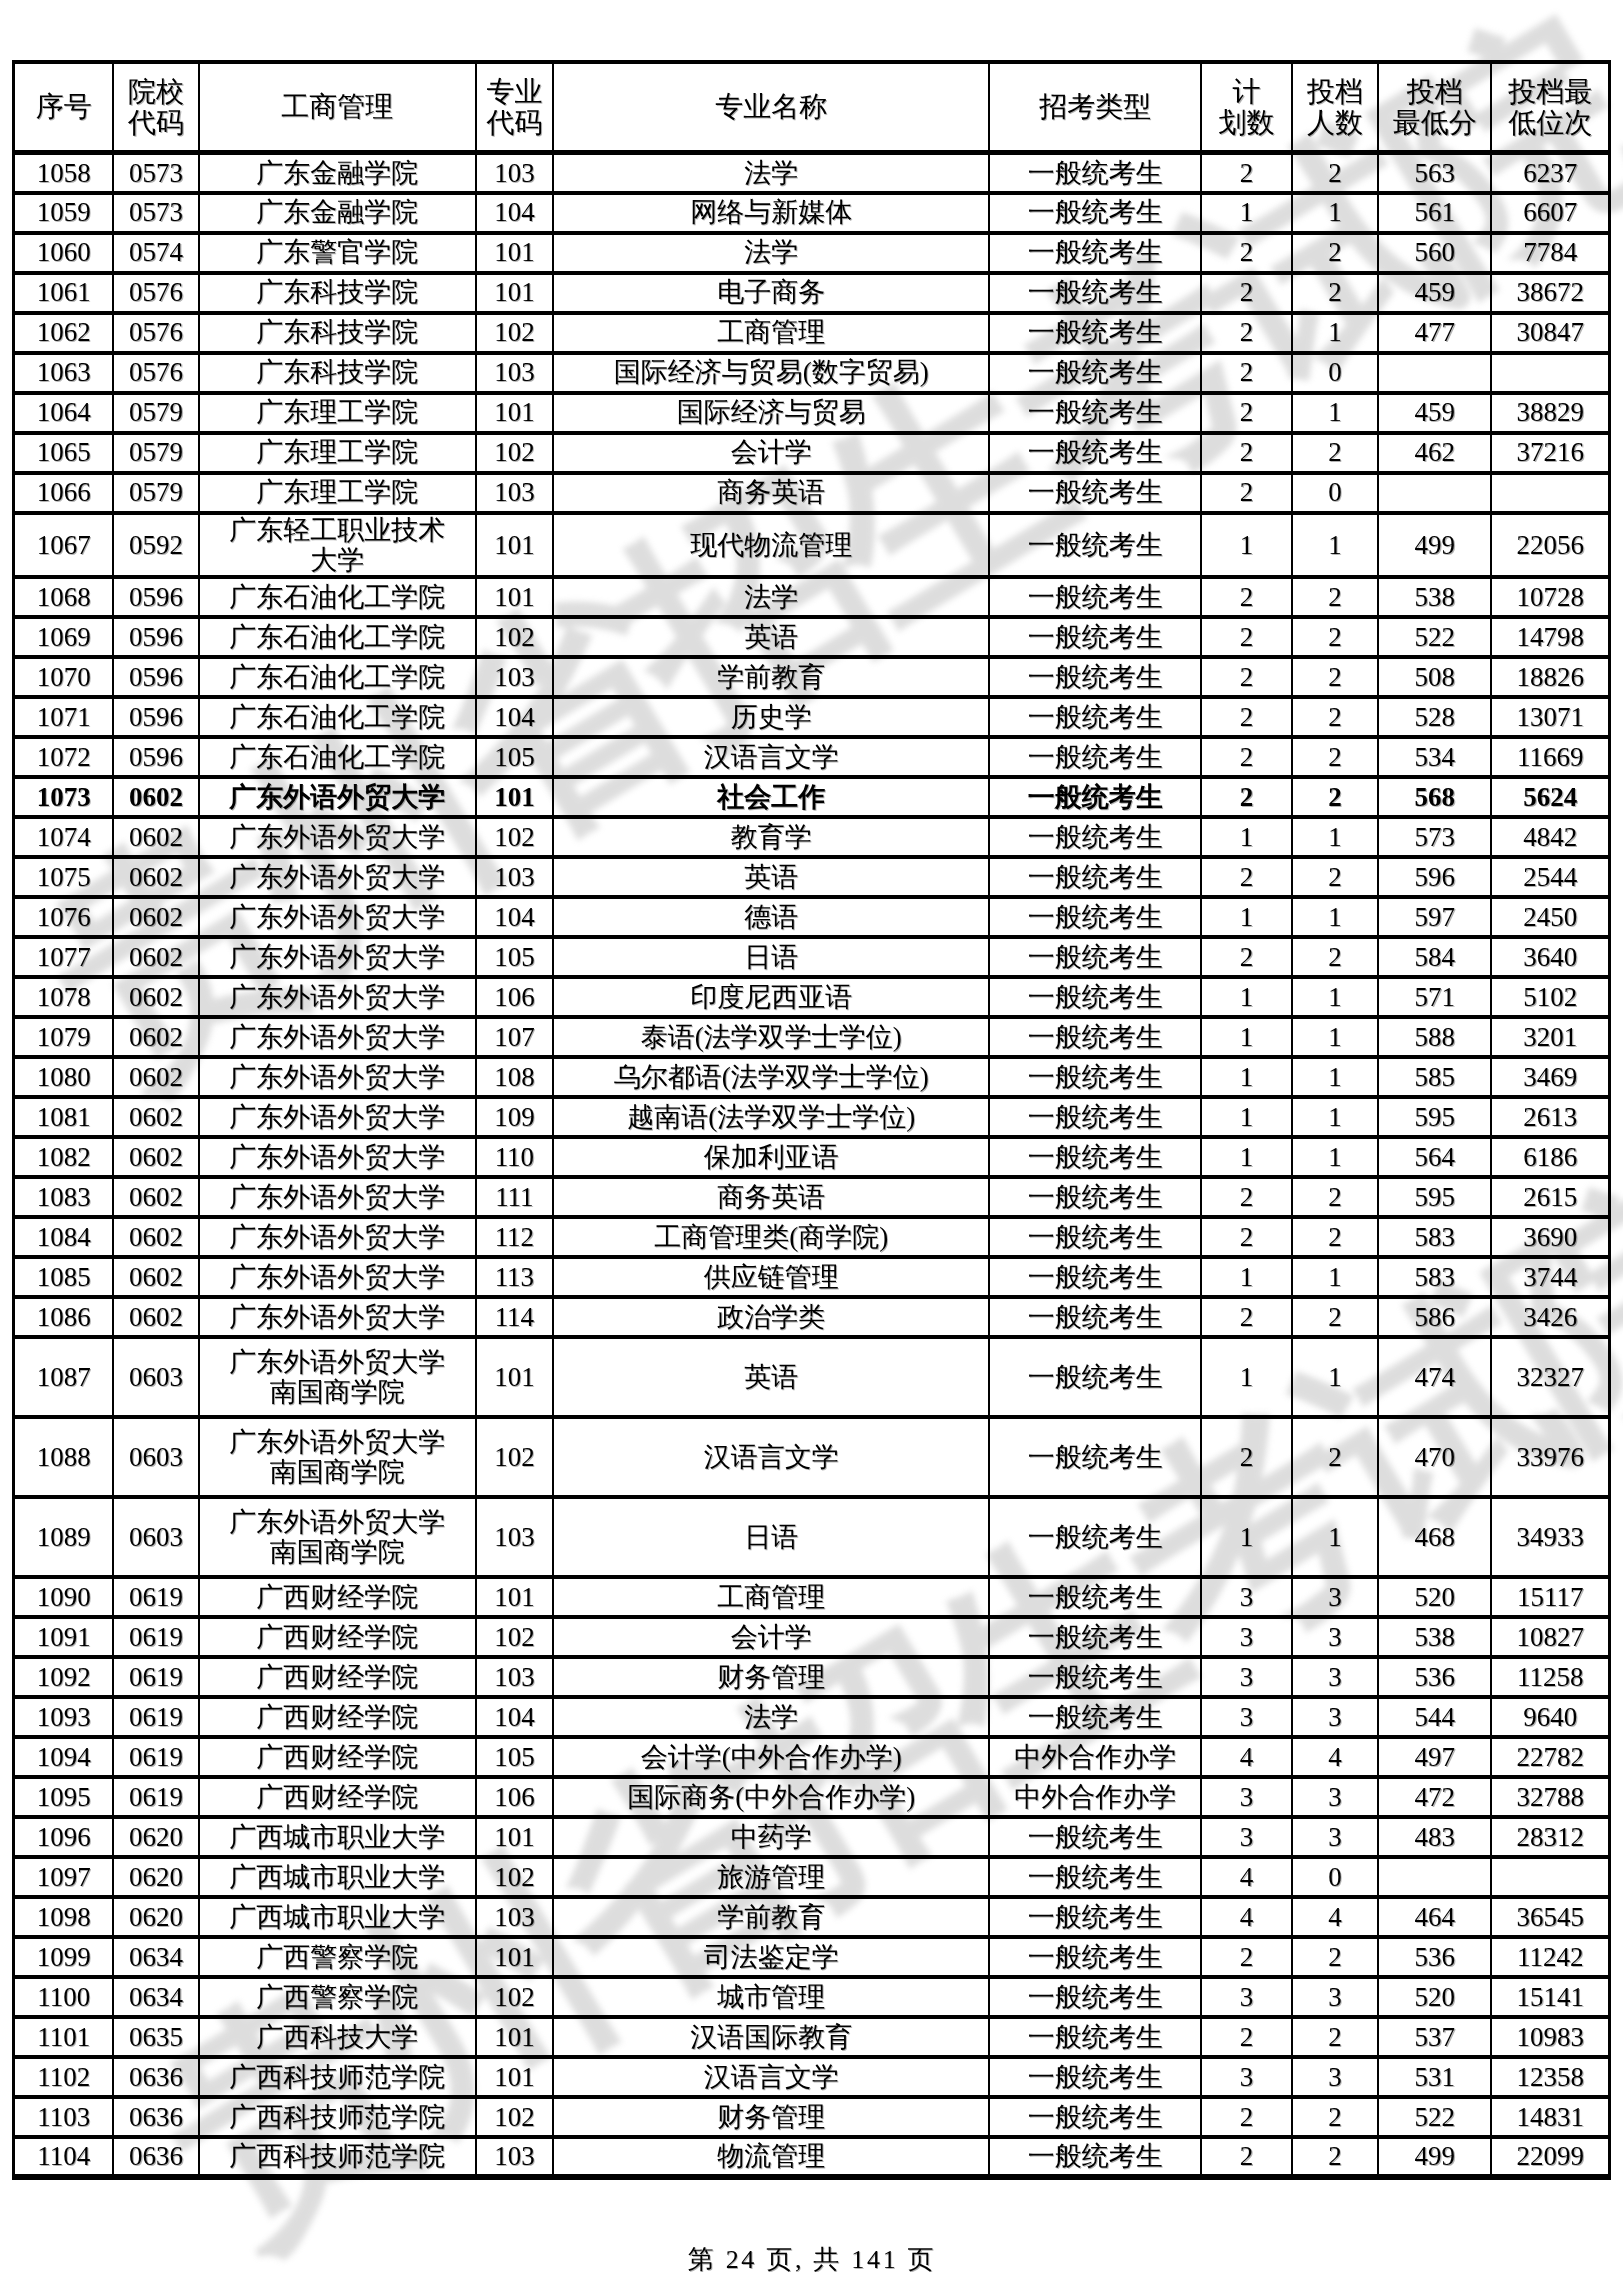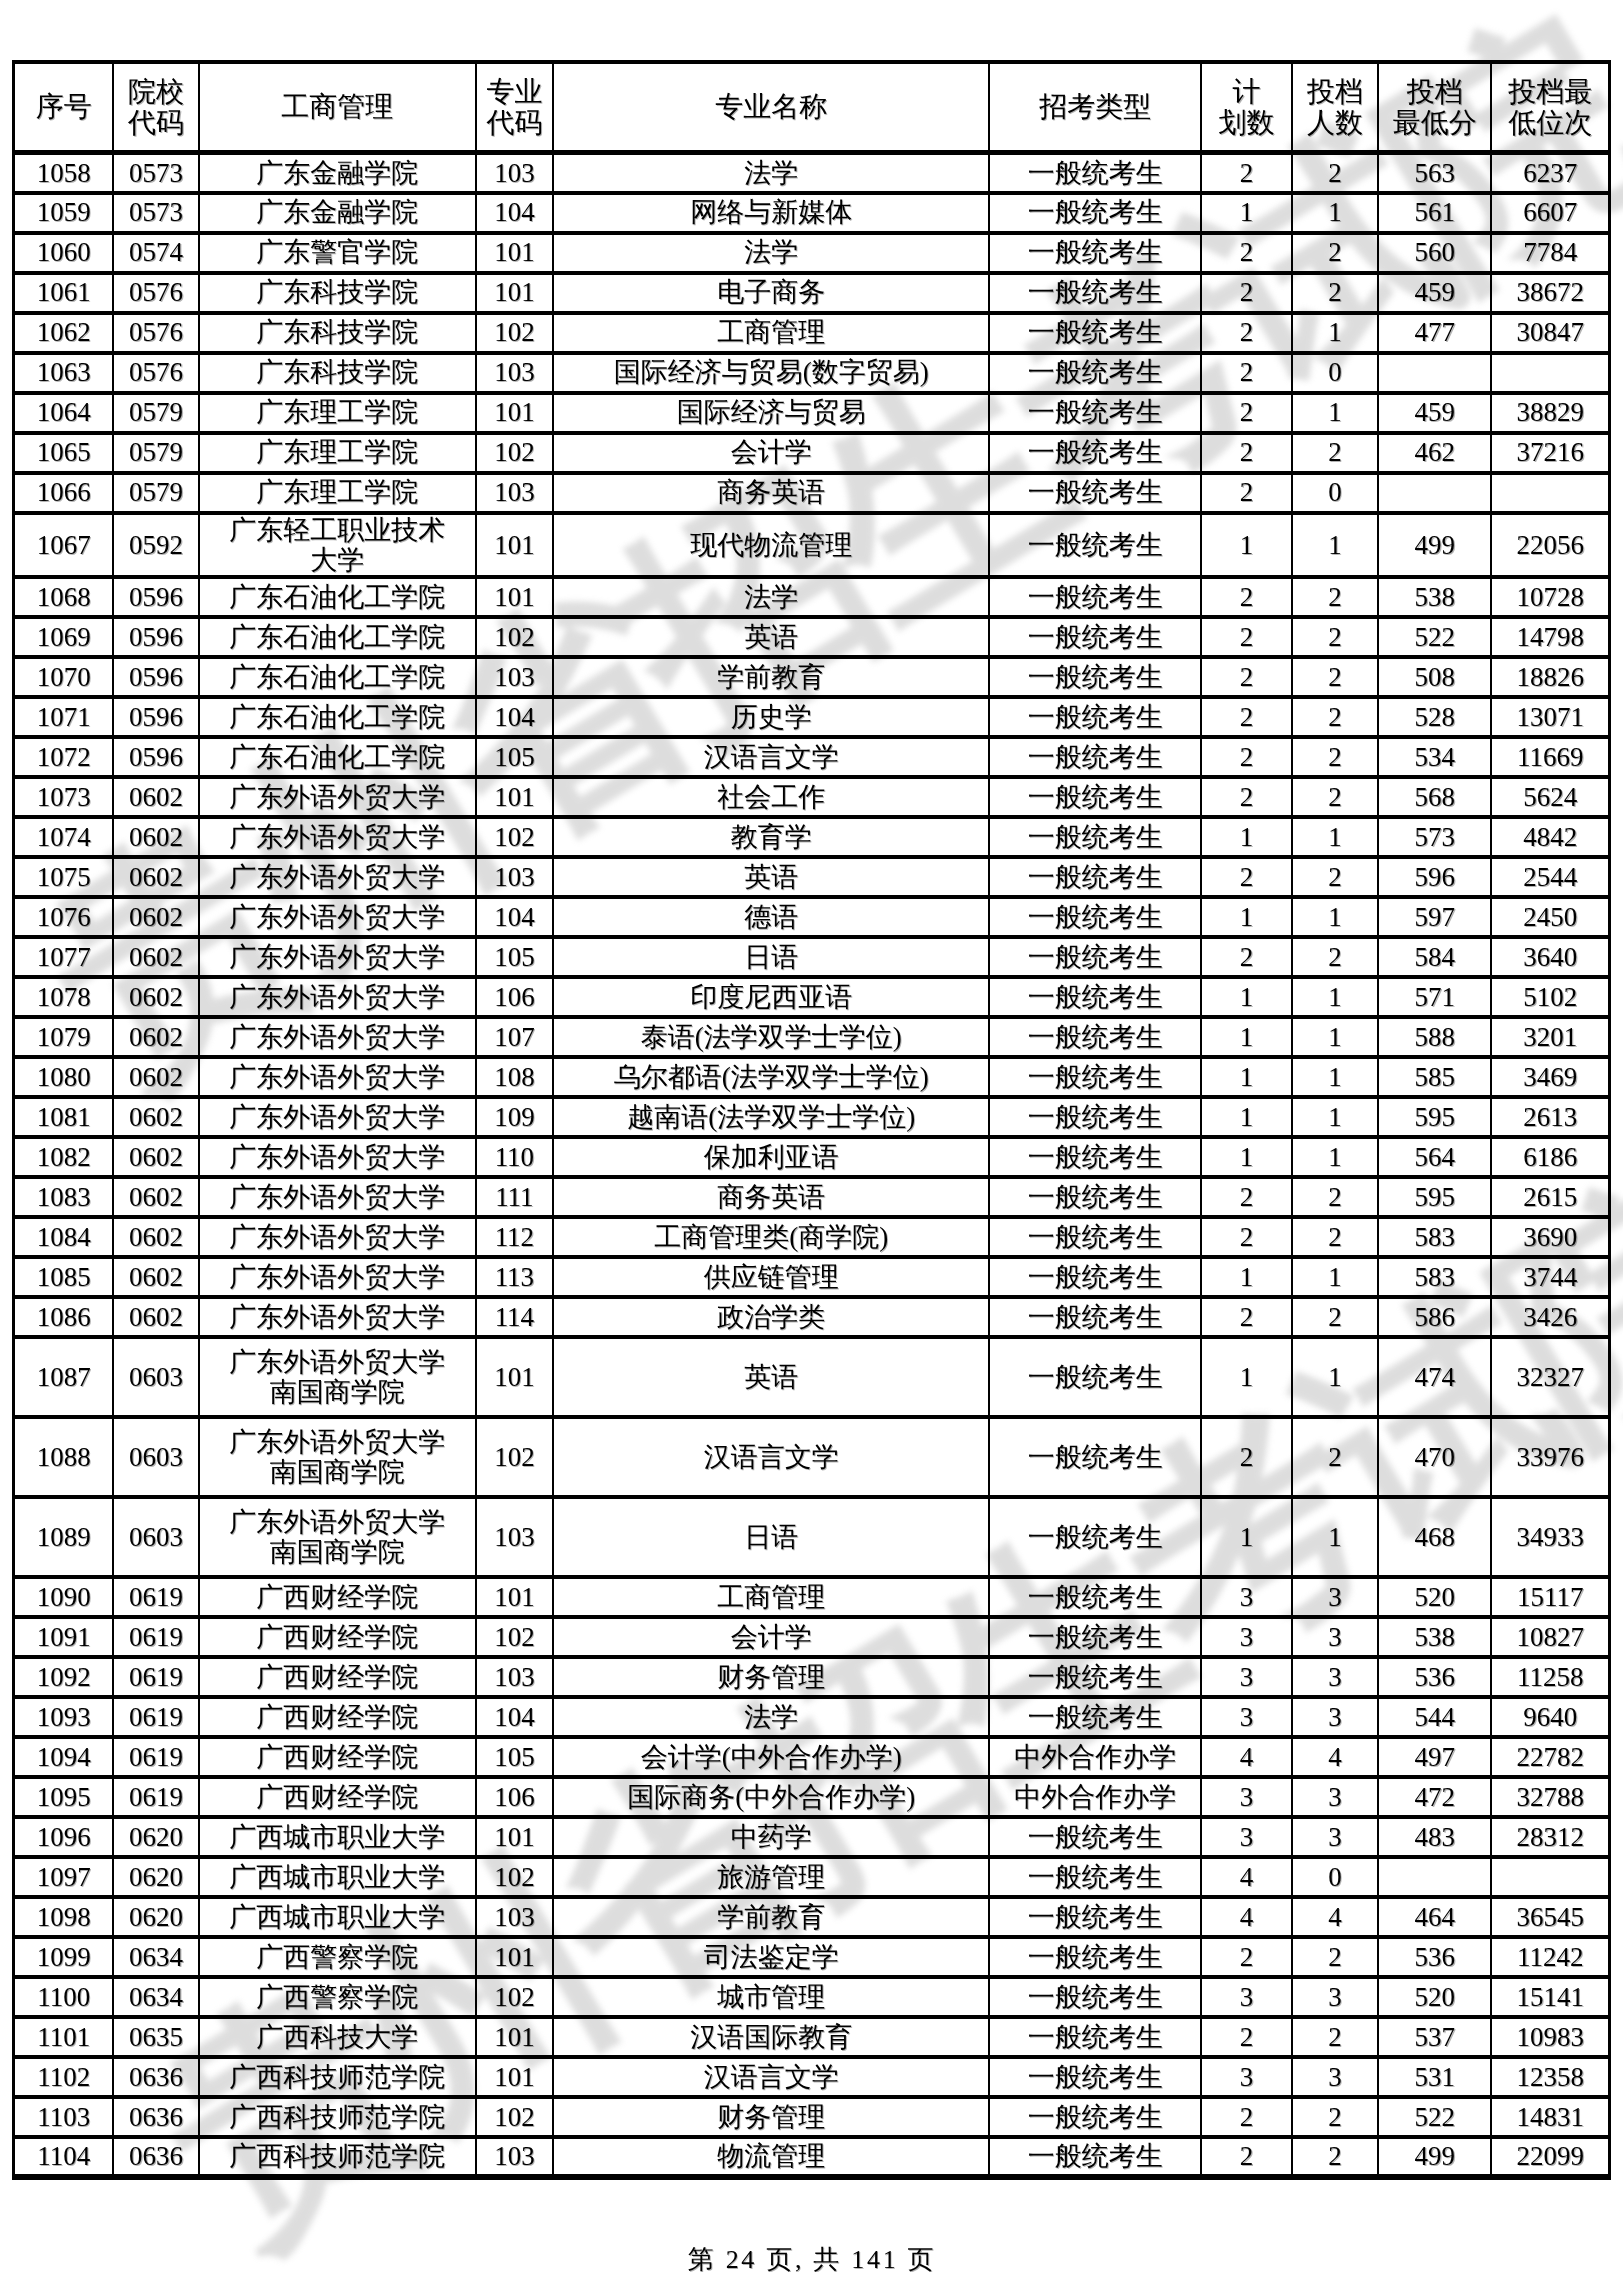--- a/index.html
+++ b/index.html
@@ -300,21 +300,21 @@
         <td>0596</td>
         <td>广东石油化工学院</td>
         <td>105</td>
         <td>汉语言文学</td>
         <td>一般统考生</td>
         <td>2</td>
         <td>2</td>
         <td>534</td>
         <td>11669</td>
       </tr>
-      <tr style="height: 40px;">
+      <tr style="height: 40px; font-weight: bold;">
         <td>1073</td>
         <td>0602</td>
         <td>广东外语外贸大学</td>
         <td>101</td>
         <td>社会工作</td>
         <td>一般统考生</td>
         <td>2</td>
         <td>2</td>
         <td>568</td>
         <td>5624</td>

